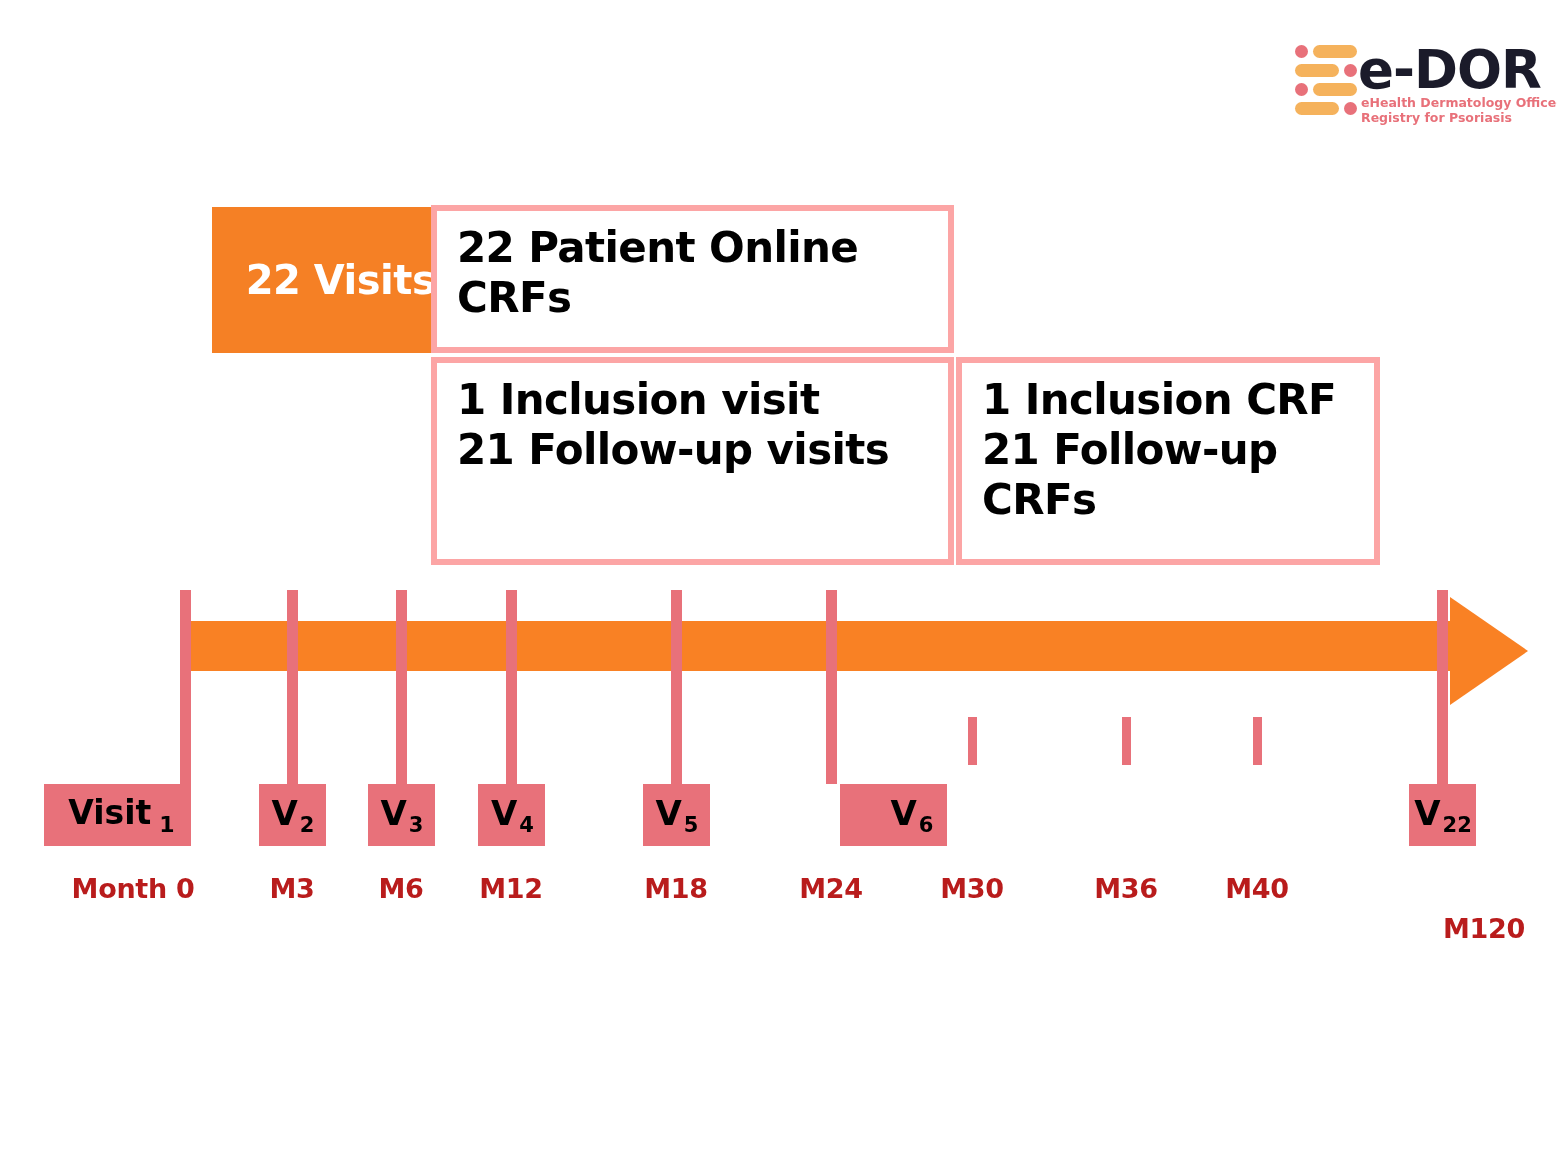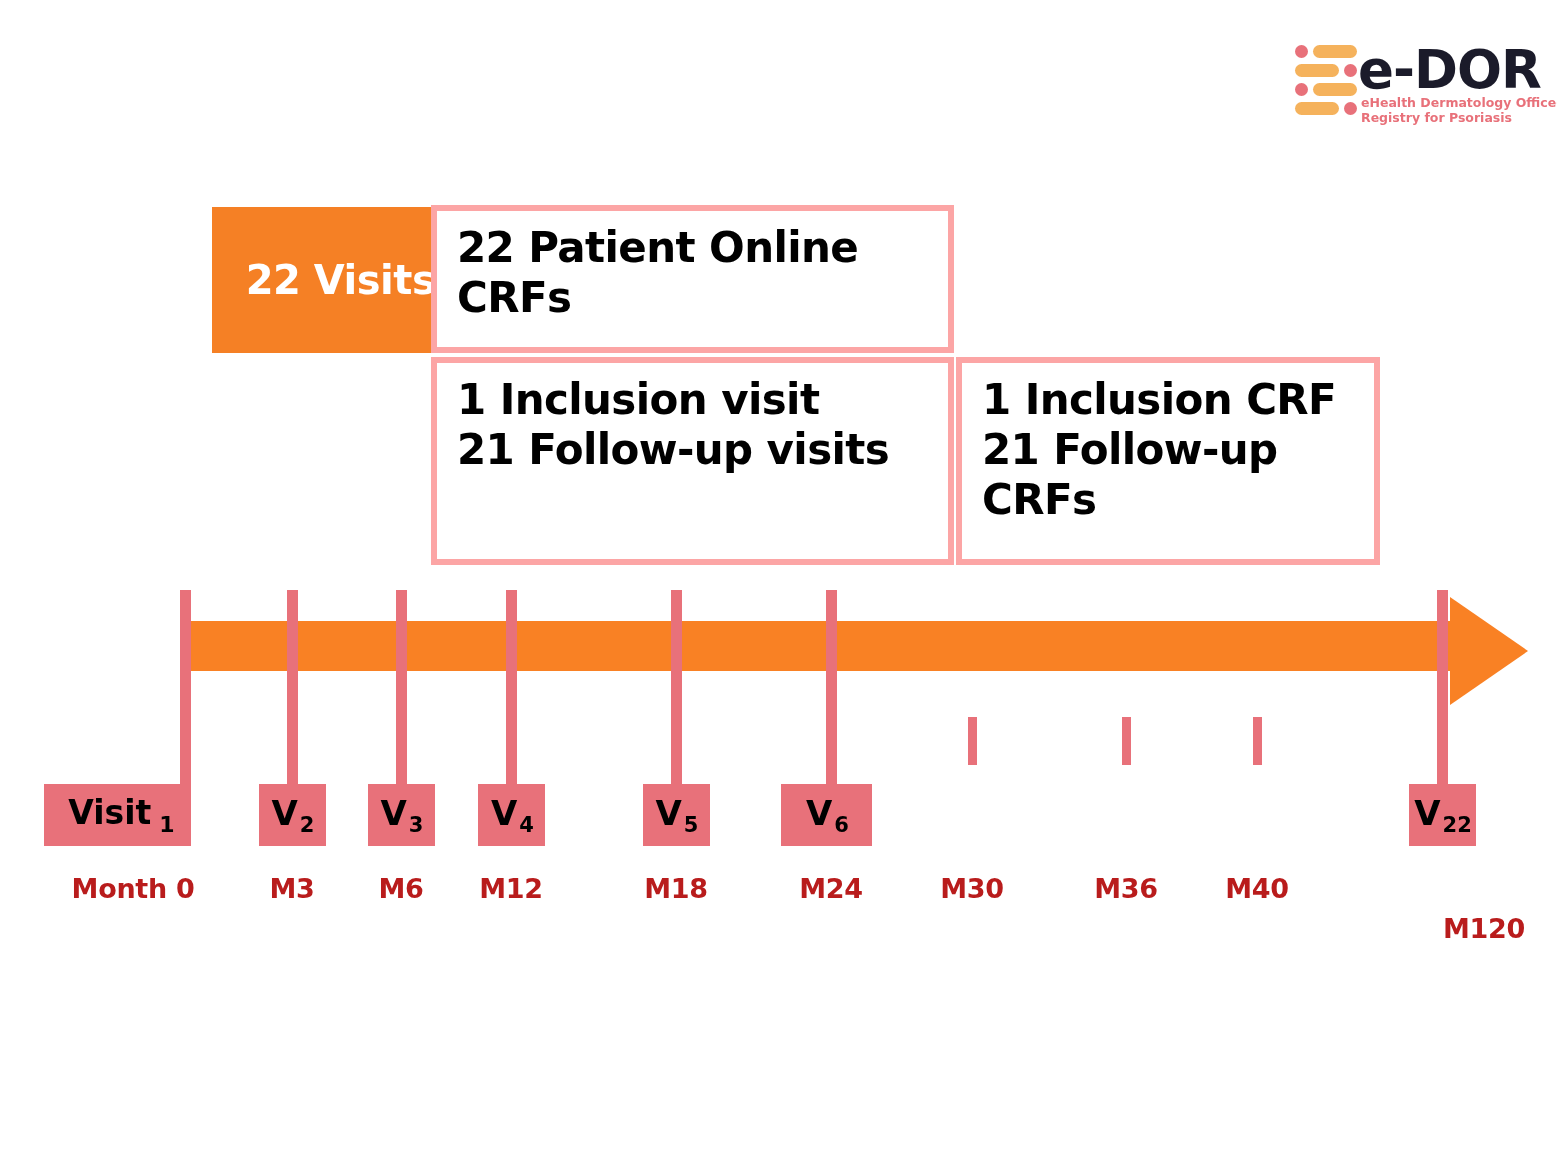--- a/index.html
+++ b/index.html
@@ -251,21 +251,21 @@
       <div class="vbox" style="width: 67px; left: 478px;">
         <span class="vbox-label">V<sub>4</sub></span>
       </div>
       <div class="mlabel" style="width: 220px; left: 401px;">M12</div>
       <div class="stem" style="left: 671px; height: 194px;"></div>
       <div class="vbox" style="width: 67px; left: 642.5px;">
         <span class="vbox-label">V<sub>5</sub></span>
       </div>
       <div class="mlabel" style="width: 220px; left: 566px;">M18</div>
       <div class="stem" style="left: 826px; height: 194px;"></div>
-      <div class="vbox" style="width: 91px; left: 781px;">
+      <div class="vbox" style="width: 72px; left: 840px; padding-left: 35px;">
         <span class="vbox-label">V<sub>6</sub></span>
       </div>
       <div class="mlabel" style="width: 220px; left: 721px;">M24</div>
       <div class="tick" style="left: 968px;"></div>
       <div class="mlabel" style="width: 220px; left: 862px;">M30</div>
       <div class="tick" style="left: 1122px;"></div>
       <div class="mlabel" style="width: 220px; left: 1016px;">M36</div>
       <div class="tick" style="left: 1253px;"></div>
       <div class="mlabel" style="width: 220px; left: 1147px;">M40</div>
       <div class="stem" style="left: 1437px; height: 194px;"></div>

